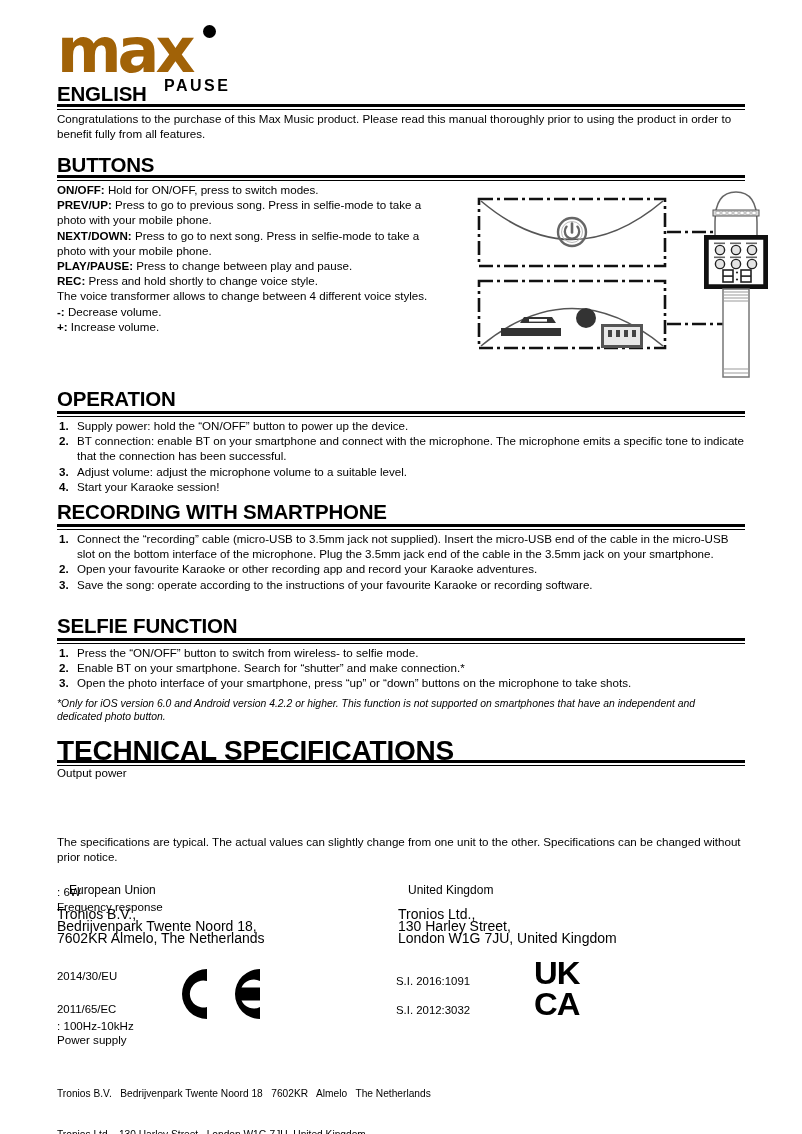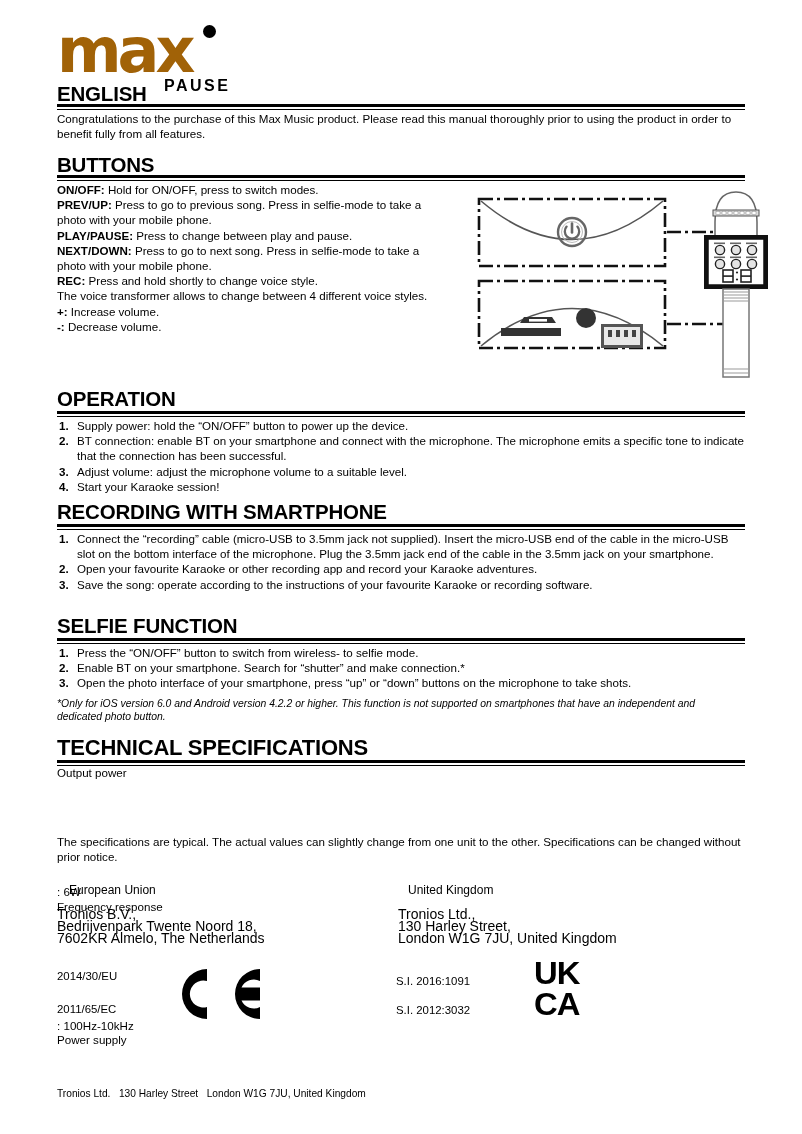--- a/index.html
+++ b/index.html
@@ -212,26 +212,26 @@
   <div class="h-sec" style="left:57px; top:153px;">BUTTONS</div>
   <div class="rule" style="top:175px;">
     <div class="thick"></div>
       <div class="gap"></div>
       <div class="thin"></div>
   </div>
 
   <div class="para" style="left:57px; top:182px; width:392px;">
     <div><b>ON/OFF:</b><span> Hold for ON/OFF, press to switch modes.</span></div>
     <div><b>PREV/UP:</b><span> Press to go to previous song. Press in selfie-mode to take a photo with your mobile phone.</span></div>
+    <div><b>NEXT/DOWN:</b><span> Press to go to next song. Press in selfie-mode to take a photo with your mobile phone.</span></div>
     <div><b>PLAY/PAUSE:</b><span> Press to change between play and pause.</span></div>
-    <div><b>NEXT/DOWN:</b><span> Press to go to next song. Press in selfie-mode to take a photo with your mobile phone.</span></div>
     <div><b>REC:</b><span> Press and hold shortly to change voice style.</span></div>
     <div><span>The voice transformer allows to change between 4 different voice styles.</span></div>
+    <div><b>-:</b><span> Decrease volume.</span></div>
     <div><b>+:</b><span> Increase volume.</span></div>
-    <div><b>-:</b><span> Decrease volume.</span></div>
   </div>
 
   <div class="diagram">
     <svg width="300" height="210" viewBox="0 0 300 210" xmlns="http://www.w3.org/2000/svg">
 
       <rect x="11" y="21" width="186" height="67" fill="none" stroke="#111" stroke-width="2.6" stroke-dasharray="14,4,3,4"></rect>
 
       <path d="M 13 23 Q 104 100 195 23" fill="none" stroke="#555" stroke-width="1.6"></path>
 
       <g>
@@ -393,21 +393,21 @@
         <span class="num">2.</span>
         <span class="txt">Enable BT on your smartphone. Search for “shutter” and make connection.*</span>
       </div>
     <div class="li">
         <span class="num">3.</span>
         <span class="txt">Open the photo interface of your smartphone, press “up” or “down” buttons on the microphone to take shots.</span>
       </div>
   </div>
   <div class="small-note" style="left:57px; top:697px; width:680px;">*Only for iOS version 6.0 and Android version 4.2.2 or higher. This function is not supported on smartphones that have an independent and dedicated photo button.</div>
 
-  <div class="h-sec" style="left:57px; top:735px; font-size:22px;">TECHNICAL SPECIFICATIONS</div>
+  <div class="h-sec" style="left:57px; top:735px; font-size:28px;">TECHNICAL SPECIFICATIONS</div>
   <div class="rule" style="top:760px;">
     <div class="thick"></div>
       <div class="gap"></div>
       <div class="thin"></div>
   </div>
   <div class="spec" style="left:57px; top:766px; width:600px;">
     <div class="row">
         <span class="k">Output power</span>
         <span class="v">: 6W</span>
       </div>
@@ -449,16 +449,17 @@
 
   <div class="ukca-mark">
     <div style="font-family:'Liberation Sans', sans-serif; font-weight:bold; font-size:31px;
                 line-height:31px; letter-spacing:-1px; transform:scaleX(1.06); transform-origin:left top;">
       <div>UK</div>
       <div>CA</div>
     </div>
   </div>
 
   <div class="footer">
+    <div>Tronios B.V.   Bedrijvenpark Twente Noord 18   7602KR   Almelo   The Netherlands</div>
     <div>Tronios Ltd.   130 Harley Street   London W1G 7JU, United Kingdom</div>
   </div>
 
 </div>
 
 </body></html>

